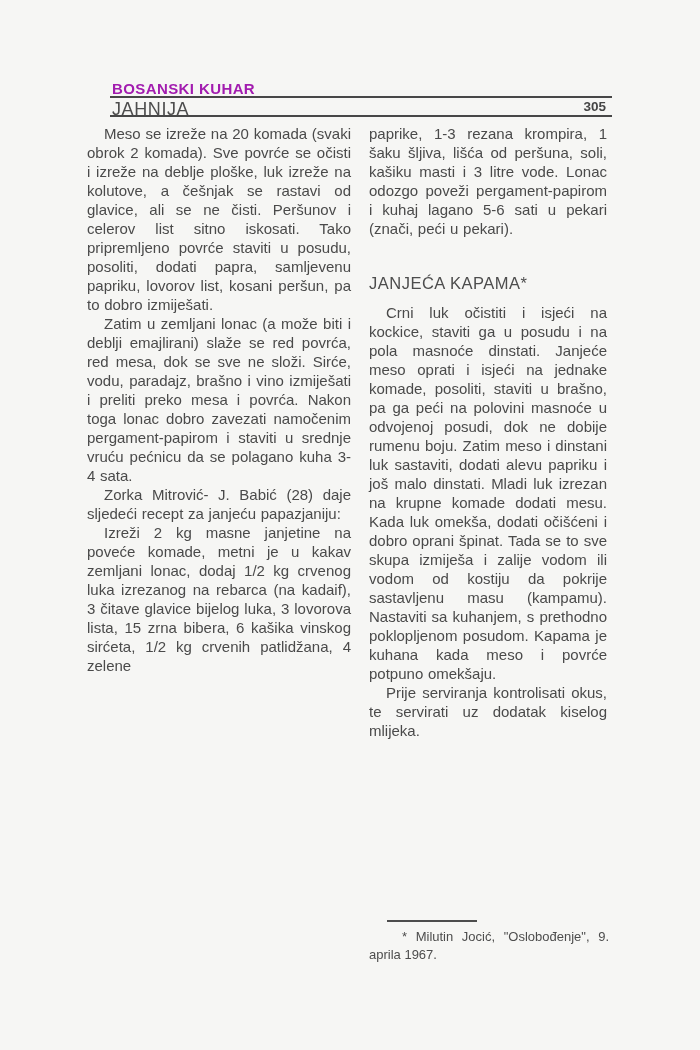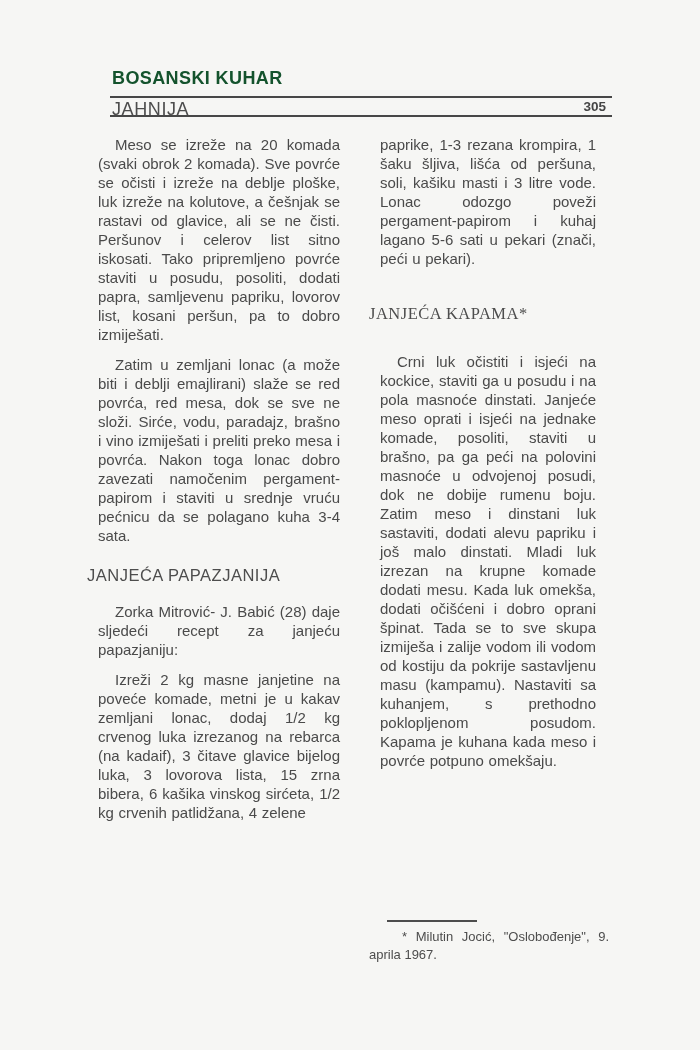--- a/index.html
+++ b/index.html
@@ -13,25 +13,25 @@
   }
   .page {
     position: relative;
     width: 700px;
     height: 1050px;
     color: #4a4a4a;
   }
   .book-title {
     position: absolute;
     left: 112px;
-    top: 68px;
-    font-size: 18px;
+    top: 80px;
+    font-size: 15px;
     font-weight: bold;
     letter-spacing: 0.4px;
-    color: #14532d;
+    color: #a21caf;
   }
   .rule {
     position: absolute;
     left: 110px;
     width: 502px;
     background: #474747;
   }
   .rule-top  { top: 96px;  height: 2px; }
   .rule-bottom { top: 115px; height: 1.5px; }
   .chapter {
@@ -55,34 +55,34 @@
     position: absolute;
     top: 124px;
     font-size: 15px;
     line-height: 19px;
     text-align: justify;
     color: #4a4a4a;
   }
   .col-left  { left: 87px;  width: 264px; }
   .col-right { left: 369px; width: 238px; }
   .col p {
-    margin: 11px;
+    margin: 0;
     text-indent: 17px;
     word-spacing: 0.5px;
   }
   .col p.noindent { text-indent: 0; }
   .col h2 {
     margin: 21px 0 17px 0;
     font-size: 16.5px;
     font-weight: normal;
     letter-spacing: 0.5px;
     text-align: left;
     color: #4d4d4d;
   }
-  .col-right h2 { margin: 36px 0 29px 0; font-family: Liberation Serif, serif; }
+  .col-right h2 { margin: 36px 0 10px 0; }
   .footnote {
     position: absolute;
     left: 369px;
     top: 920px;
     width: 240px;
   }
   .footnote-rule {
     margin-left: 18px;
     width: 90px;
     height: 1.5px;
@@ -104,29 +104,29 @@
 
   <div class="book-title">BOSANSKI KUHAR</div>
   <div class="rule rule-top"></div>
   <div class="chapter">JAHNIJA</div>
   <div class="pagenum">305</div>
   <div class="rule rule-bottom"></div>
 
   <div class="col col-left">
     <p>Meso se izreže na 20 komada (svaki obrok 2 komada). Sve povrće se očisti i izreže na deblje ploške, luk izreže na kolutove, a češnjak se rastavi od glavice, ali se ne čisti. Peršunov i celerov list sitno iskosati. Tako pripremljeno povrće staviti u posudu, posoliti, dodati papra, samljevenu papriku, lovorov list, kosani peršun, pa to dobro izmiješati.</p>
     <p>Zatim u zemljani lonac (a može biti i deblji emajlirani) slaže se red povrća, red mesa, dok se sve ne složi. Sirće, vodu, paradajz, brašno i vino izmiješati i preliti preko mesa i povrća. Nakon toga lonac dobro zavezati namočenim pergament-papirom i staviti u srednje vruću pećnicu da se polagano kuha 3-4 sata.</p>
-    <h2>JANJEĆA PAPAZJANIJA</h2>
     <p>Zorka Mitrović- J. Babić (28) daje sljedeći recept za janjeću papazjaniju:</p>
     <p>Izreži 2 kg masne janjetine na poveće komade, metni je u kakav zemljani lonac, dodaj 1/2 kg crvenog luka izrezanog na rebarca (na kadaif), 3 čitave glavice bijelog luka, 3 lovorova lista, 15 zrna bibera, 6 kašika vinskog sirćeta, 1/2 kg crvenih patlidžana, 4 zelene</p>
   </div>
 
   <div class="col col-right">
     <p class="noindent">paprike, 1-3 rezana krompira, 1 šaku šljiva, lišća od peršuna, soli, kašiku masti i 3 litre vode. Lonac odozgo poveži pergament-papirom i kuhaj lagano 5-6 sati u pekari (znači, peći u pekari).</p>
     <h2>JANJEĆA KAPAMA*</h2>
     <p>Crni luk očistiti i isjeći na kockice, staviti ga u posudu i na pola masnoće dinstati. Janjeće meso oprati i isjeći na jednake komade, posoliti, staviti u brašno, pa ga peći na polovini masnoće u odvojenoj posudi, dok ne dobije rumenu boju. Zatim meso i dinstani luk sastaviti, dodati alevu papriku i još malo dinstati. Mladi luk izrezan na krupne komade dodati mesu. Kada luk omekša, dodati očišćeni i dobro oprani špinat. Tada se to sve skupa izmiješa i zalije vodom ili vodom od kostiju da pokrije sastavljenu masu (kampamu). Nastaviti sa kuhanjem, s prethodno poklopljenom posudom. Kapama je kuhana kada meso i povrće potpuno omekšaju.</p>
+    <p>Prije serviranja kontrolisati okus, te servirati uz dodatak kiselog mlijeka.</p>
   </div>
 
   <div class="footnote">
     <div class="footnote-rule"></div>
     <p class="footnote-text">* Milutin Jocić, "Oslobođenje", 9. aprila 1967.</p>
   </div>
 
 </div>
 
 </body></html>

